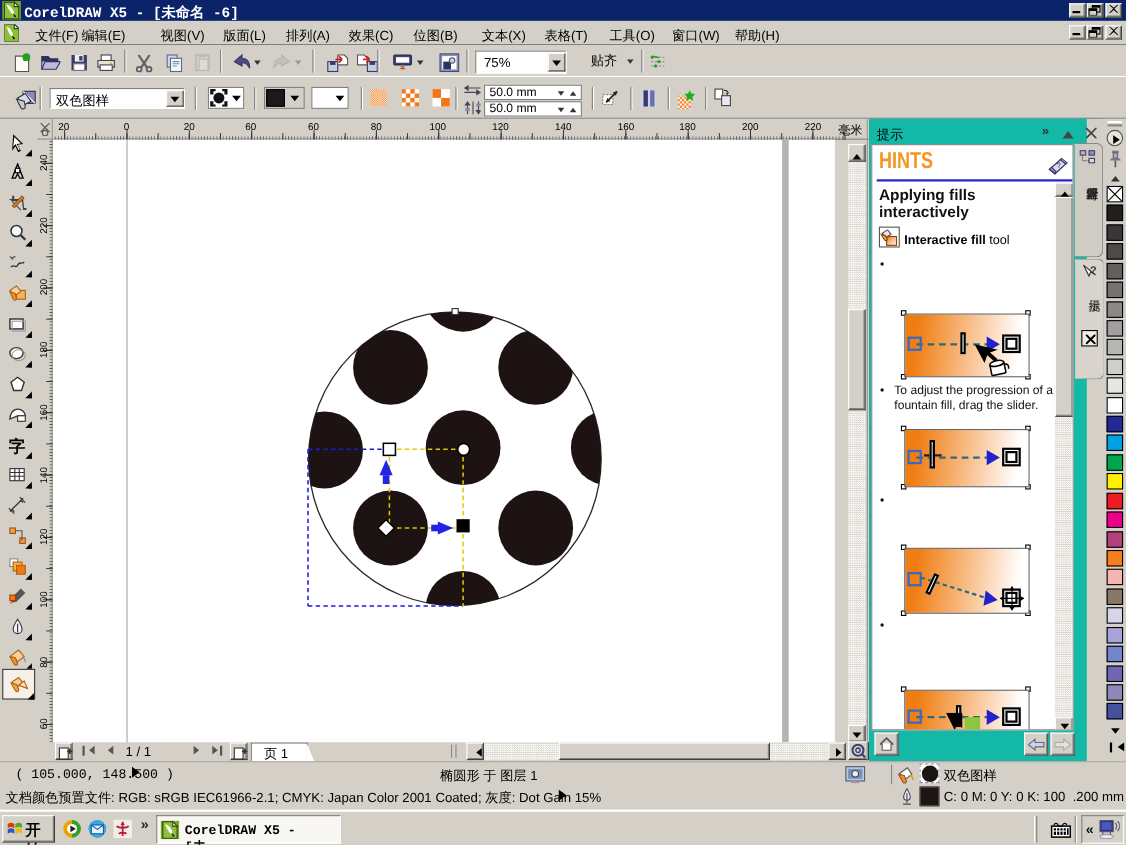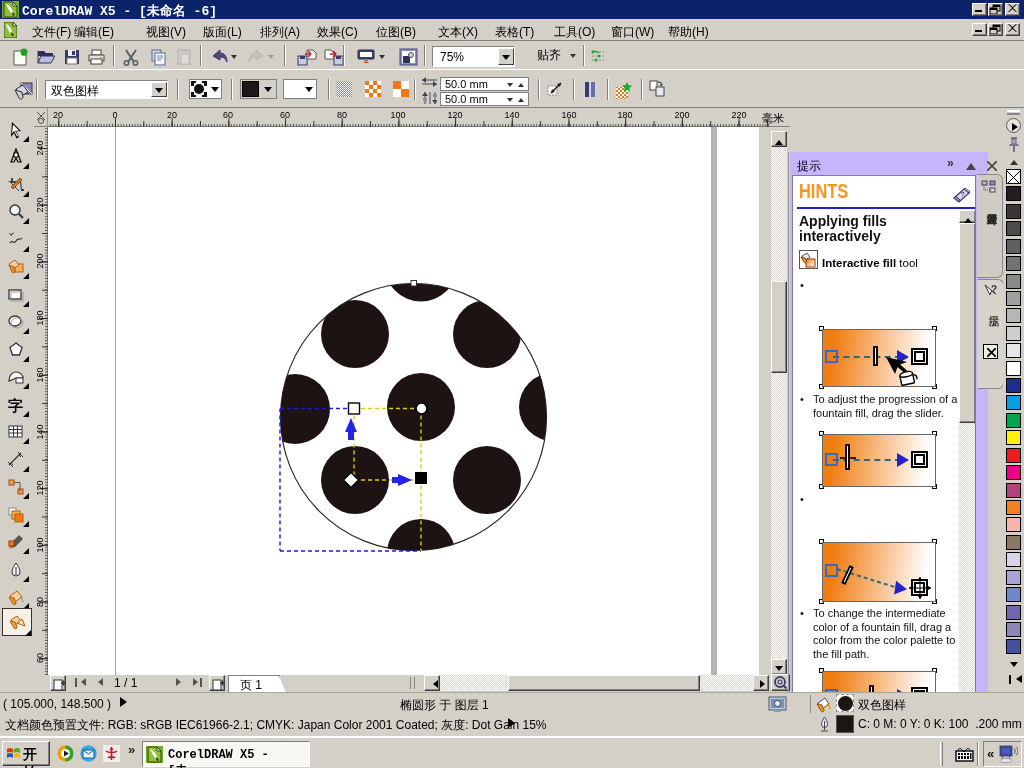--- a/index.html
+++ b/index.html
@@ -29,21 +29,21 @@
 
 #toolbox{left:0;top:108px;width:34px;height:567px;background:#d4d0c8;}
 .tool{position:absolute;left:7px;width:20px;height:20px;}
 
 #canvas{left:48px;top:127px;width:711px;height:548px;background:#fff;overflow:hidden;}
 
 .sbtrack{background-image:conic-gradient(#fff 25%,#dbd7ce 0 50%,#fff 0 75%,#dbd7ce 0);background-size:2px 2px;}
 .sbtn{background:#d4d0c8;border-top:1px solid #fff;border-left:1px solid #fff;border-right:1px solid #404040;border-bottom:1px solid #404040;box-shadow:inset -1px -1px 0 #808080;position:absolute;}
 .arr{position:absolute;width:0;height:0;border:4px solid transparent;}
 
-#docker{left:790px;top:108px;width:198px;height:584px;background:#c4b5fd;margin-top:44px;}
+#docker{left:790px;top:108px;width:198px;height:584px;background:#14b8a6;}
 #hintcontent{position:absolute;left:2px;top:23px;width:184px;height:533px;background:#fff;overflow:hidden;border:1px solid #808080;}
 
 .hb{position:absolute;font-size:11px;color:#101010;line-height:13.5px;}
 .gradimg{position:absolute;left:29px;width:114px;background:linear-gradient(97deg,#f07d11 10%,#f9c596 55%,#fff 90%);border:1px solid #666;}
 .handle{position:absolute;width:5px;height:5px;background:#fff;border:1px solid #000;}
 .bluesq{position:absolute;width:13px;height:13px;border:2px solid #3668c8;}
 .slider{position:absolute;width:5px;height:20px;background:#fff;border:2px solid #000;}
 .endsq{position:absolute;width:17px;height:17px;border:2px solid #000;background:#fff;}
 .endsq:after{content:"";position:absolute;left:1px;top:1px;right:1px;bottom:1px;border:2px solid #000;background:#fff;}
 .dash{position:absolute;height:0;border-top:2px dashed #2d6a78;}
@@ -605,21 +605,20 @@
       </svg>
     <div class="bluesq" style="left:32px;top:388px;"></div>
     <div class="slider" style="left:52px;top:389px;transform:rotate(25deg);"></div>
     <div class="bluearr" style="left:102px;top:406px;transform:rotate(8deg);"></div>
     <div class="endsq" style="left:118px;top:403px;"></div>
     <svg class="abs" style="left:116px;top:401px" width="22" height="22">
         <path d="M11 0v22M0 11h22" stroke="#000"></path>
         <path d="M11 0L8.5 3.5h5zM11 22l-2.5-3.5h5zM0 11l3.5-2.5v5zM22 11l-3.5-2.5v5z" fill="#000"></path>
       </svg>
     <div class="hb" style="left:7px;top:431px;">•</div>
-    <div class="hb" style="left:20px;top:431px;">To change the intermediate<br>color of a fountain fill, drag a<br>color from the color palette to<br>the fill path.</div>
 
     <div class="handle" style="left:26px;top:492px"></div>
       <div class="handle" style="left:139px;top:492px"></div>
     <div class="gradimg" style="top:495px;height:55px;"></div>
     <div class="dash" style="left:40px;top:519px;width:68px;"></div>
     <div class="bluesq" style="left:32px;top:513px;"></div>
     <div class="slider" style="left:76px;top:509px;"></div>
     <div class="bluearr" style="left:104px;top:513px;"></div>
     <div class="endsq" style="left:118px;top:511px;"></div>
     <div class="abs" style="left:84px;top:520px;width:14px;height:12px;background:#8cc63f;"></div>
@@ -708,21 +707,21 @@
   <div class="sw" style="top:461.6px;background:#A9A4D8;"></div>
   <div class="sw" style="top:479.1px;background:#7287C9;"></div>
   <div class="sw" style="top:496.5px;background:#6E66AF;"></div>
   <div class="sw" style="top:513.9px;background:#8E88B8;"></div>
   <div class="sw" style="top:531.3px;background:#46519E;"></div>
   <div class="arr" style="left:7px;top:554px;border-top:5px solid #000;"></div>
   <div class="abs" style="left:6px;top:567px;width:1.5px;height:9px;background:#000;"></div>
     <div class="arr" style="left:9px;top:567px;border-right:6px solid #000;border-top-width:4.5px;border-bottom-width:4.5px;"></div>
 </div>
 <div class="abs" id="status1">
-  <div class="abs" style="left:3px;top:4px;">( 105.000, 148.500 )</div>
+  <div class="abs" style="left:14px;top:4px;font-family:Liberation Mono, monospace;">( 105.000, 148.500 )</div>
   <div class="abs" style="left:120px;top:4px;width:0;height:0;border:5px solid transparent;border-left:7px solid #000;"></div>
   <div class="abs" style="left:400px;top:4px;">椭圆形 于 图层 1</div>
   <svg class="abs" style="left:768px;top:3px" width="19" height="17" viewBox="0 0 19 17">
       <rect x="1" y="1" width="17" height="13" fill="#b8cce0" stroke="#556"></rect>
       <rect x="3" y="3" width="13" height="9" fill="#7890b8"></rect>
       <circle cx="9.5" cy="7.5" r="3" fill="#e8eef8" stroke="#445"></circle>
       <rect x="6" y="14" width="7" height="2" fill="#99a"></rect>
     </svg>
   <div class="abs" style="left:810px;top:2px;width:1px;height:18px;background:#888;"></div>
   <svg class="abs" style="left:814px;top:2px" width="19" height="19" viewBox="0 0 19 19">

